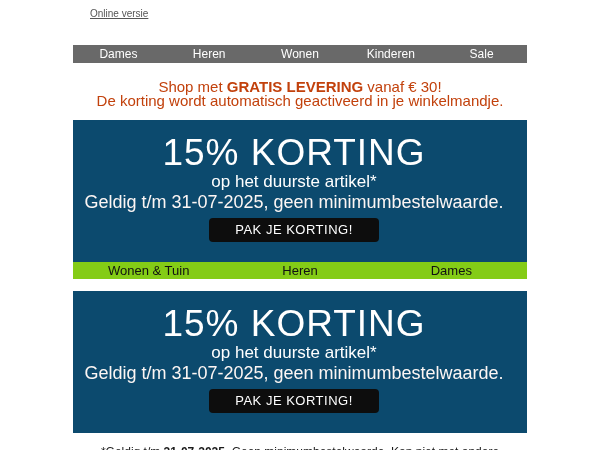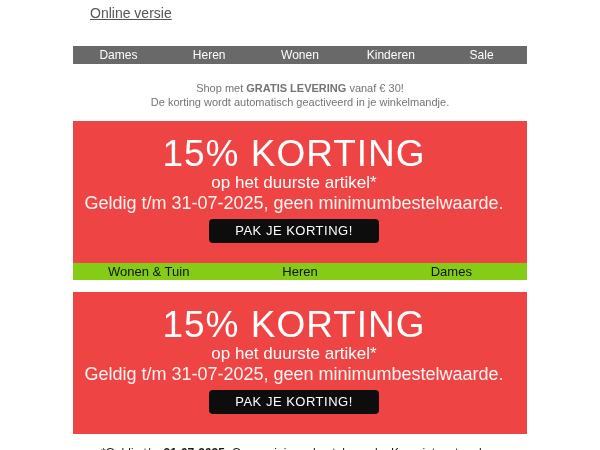--- a/index.html
+++ b/index.html
@@ -11,21 +11,21 @@
     color: #1b1b1b;
   }
   .email-container {
     width: 454px;
     margin: 0 auto;
     position: relative;
   }
   .online-version {
     display: inline-block;
     margin: 7px 0 0 17px;
-    font-size: 14px;
+    font-size: 10px;
     line-height: 13px;
     color: #555555;
     text-decoration: underline;
     cursor: pointer;
   }
   .nav-bar {
     margin-top: 24px;
     height: 18px;
     background: #696969;
     display: flex;
@@ -35,28 +35,28 @@
     flex: 1;
     text-align: center;
     color: #ffffff;
     font-size: 12px;
     line-height: 18px;
     cursor: pointer;
   }
   .intro-block {
     margin-top: 17px;
     text-align: center;
-    font-size: 11px;
+    font-size: 15px;
     line-height: 14px;
-    color: #737373;
+    color: #c2410c;
   }
   .intro-block .bold { font-weight: bold; }
   .promo-banner {
     margin-top: 12px;
-    background: #ef4444;
+    background: #0c4a6e;
     text-align: center;
     padding: 14px 12px 20px 0;
   }
   .promo-headline {
     color: #ffffff;
     font-size: 37px;
     line-height: 38px;
     font-weight: normal;
     letter-spacing: 1px;
   }

